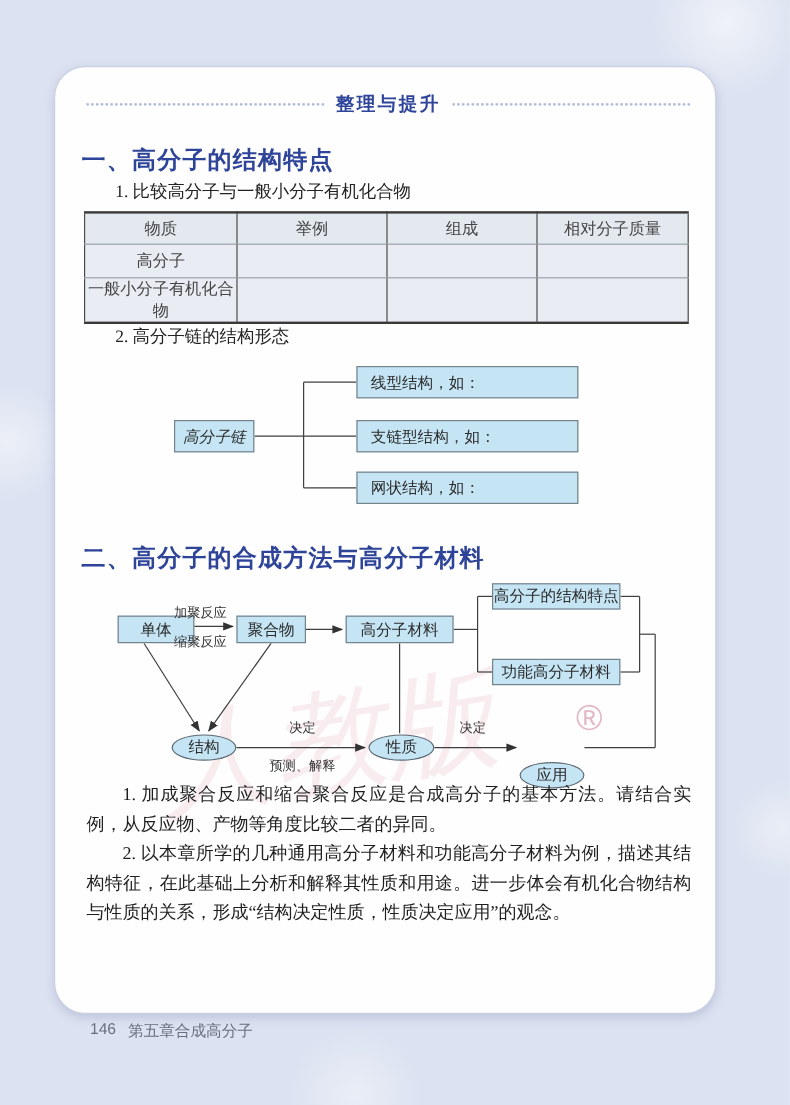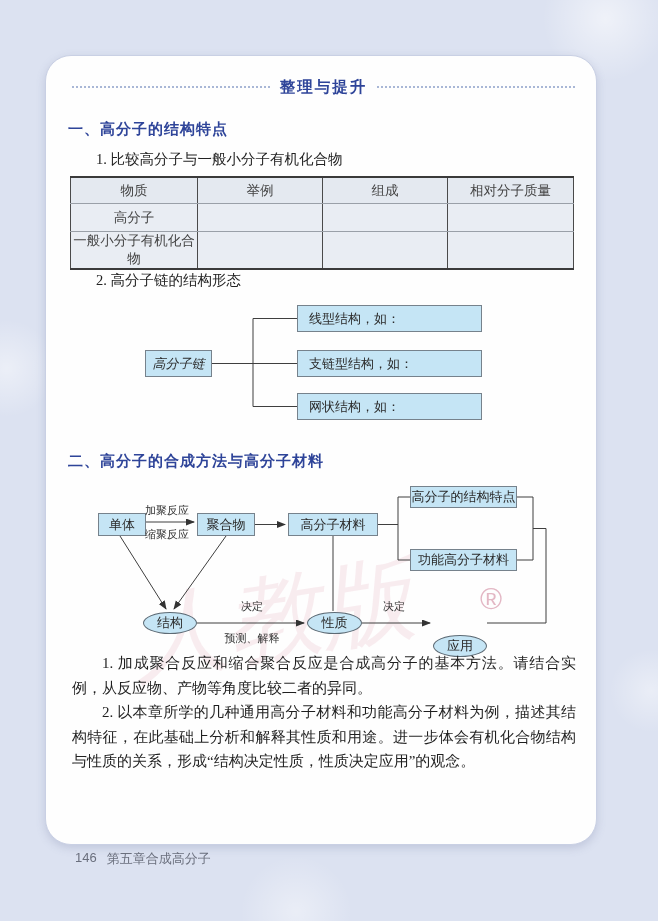--- a/index.html
+++ b/index.html
@@ -27,21 +27,21 @@
     position:absolute;left:72px;top:76px;width:503px;height:22px;
     display:flex;align-items:center;gap:10px;z-index:4;
   }
   .hdr .dots{flex:1;border-top:2px dotted #a9b7d6;height:0;}
   .hdr .title{
     font-family:"Liberation Sans", sans-serif;font-weight:bold;
     font-size:15.5px;color:#2e4499;letter-spacing:2px;white-space:nowrap;
   }
   .sec-heading{
     position:absolute;font-family:"Liberation Sans", sans-serif;font-weight:bold;
-    font-size:15px;color:#2e4499;letter-spacing:1px;z-index:4;white-space:nowrap;
+    font-size:20px;color:#2e4499;letter-spacing:1px;z-index:4;white-space:nowrap;
   }
   .body-line{
     position:absolute;font-size:14.5px;color:#222;z-index:4;white-space:nowrap;
   }
   table.cmp{
     position:absolute;left:70px;top:176px;width:503px;z-index:4;
     border-collapse:collapse;table-layout:fixed;
     border-top:2px solid #3a3a3a;border-bottom:2px solid #3a3a3a;
   }
   table.cmp td{
@@ -136,21 +136,21 @@
 
   <div class="body-line" style="left:96px;top:271px;">2. 高分子链的结构形态</div>
 
   <div class="node" style="left:145px;top:350px;width:67px;height:27px;font-style:italic;">高分子链</div>
   <div class="node left" style="left:297px;top:305px;width:185px;height:27px;">线型结构，如：</div>
   <div class="node left" style="left:297px;top:350px;width:185px;height:27px;">支链型结构，如：</div>
   <div class="node left" style="left:297px;top:393px;width:185px;height:27px;">网状结构，如：</div>
 
   <div class="sec-heading" style="left:68px;top:452px;">二、高分子的合成方法与高分子材料</div>
 
-  <div class="node" style="left:98px;top:513px;width:48px;height:23px;">单体</div>
+  <div class="node" style="left:98px;top:513px;width:64px;height:23px;">单体</div>
   <div class="node" style="left:197px;top:513px;width:58px;height:23px;">聚合物</div>
   <div class="node" style="left:288px;top:513px;width:90px;height:23px;">高分子材料</div>
   <div class="node" style="left:410px;top:486px;width:107px;height:22px;">高分子的结构特点</div>
   <div class="node" style="left:410px;top:549px;width:107px;height:22px;">功能高分子材料</div>
   <div class="node ellipse" style="left:143px;top:612px;width:54px;height:22px;">结构</div>
   <div class="node ellipse" style="left:307px;top:612px;width:55px;height:22px;">性质</div>
   <div class="node ellipse" style="left:433px;top:635px;width:54px;height:22px;">应用</div>
 
   <div class="flow-label" style="left:140px;top:503px;width:54px;">加聚反应</div>
   <div class="flow-label" style="left:140px;top:527px;width:54px;">缩聚反应</div>

